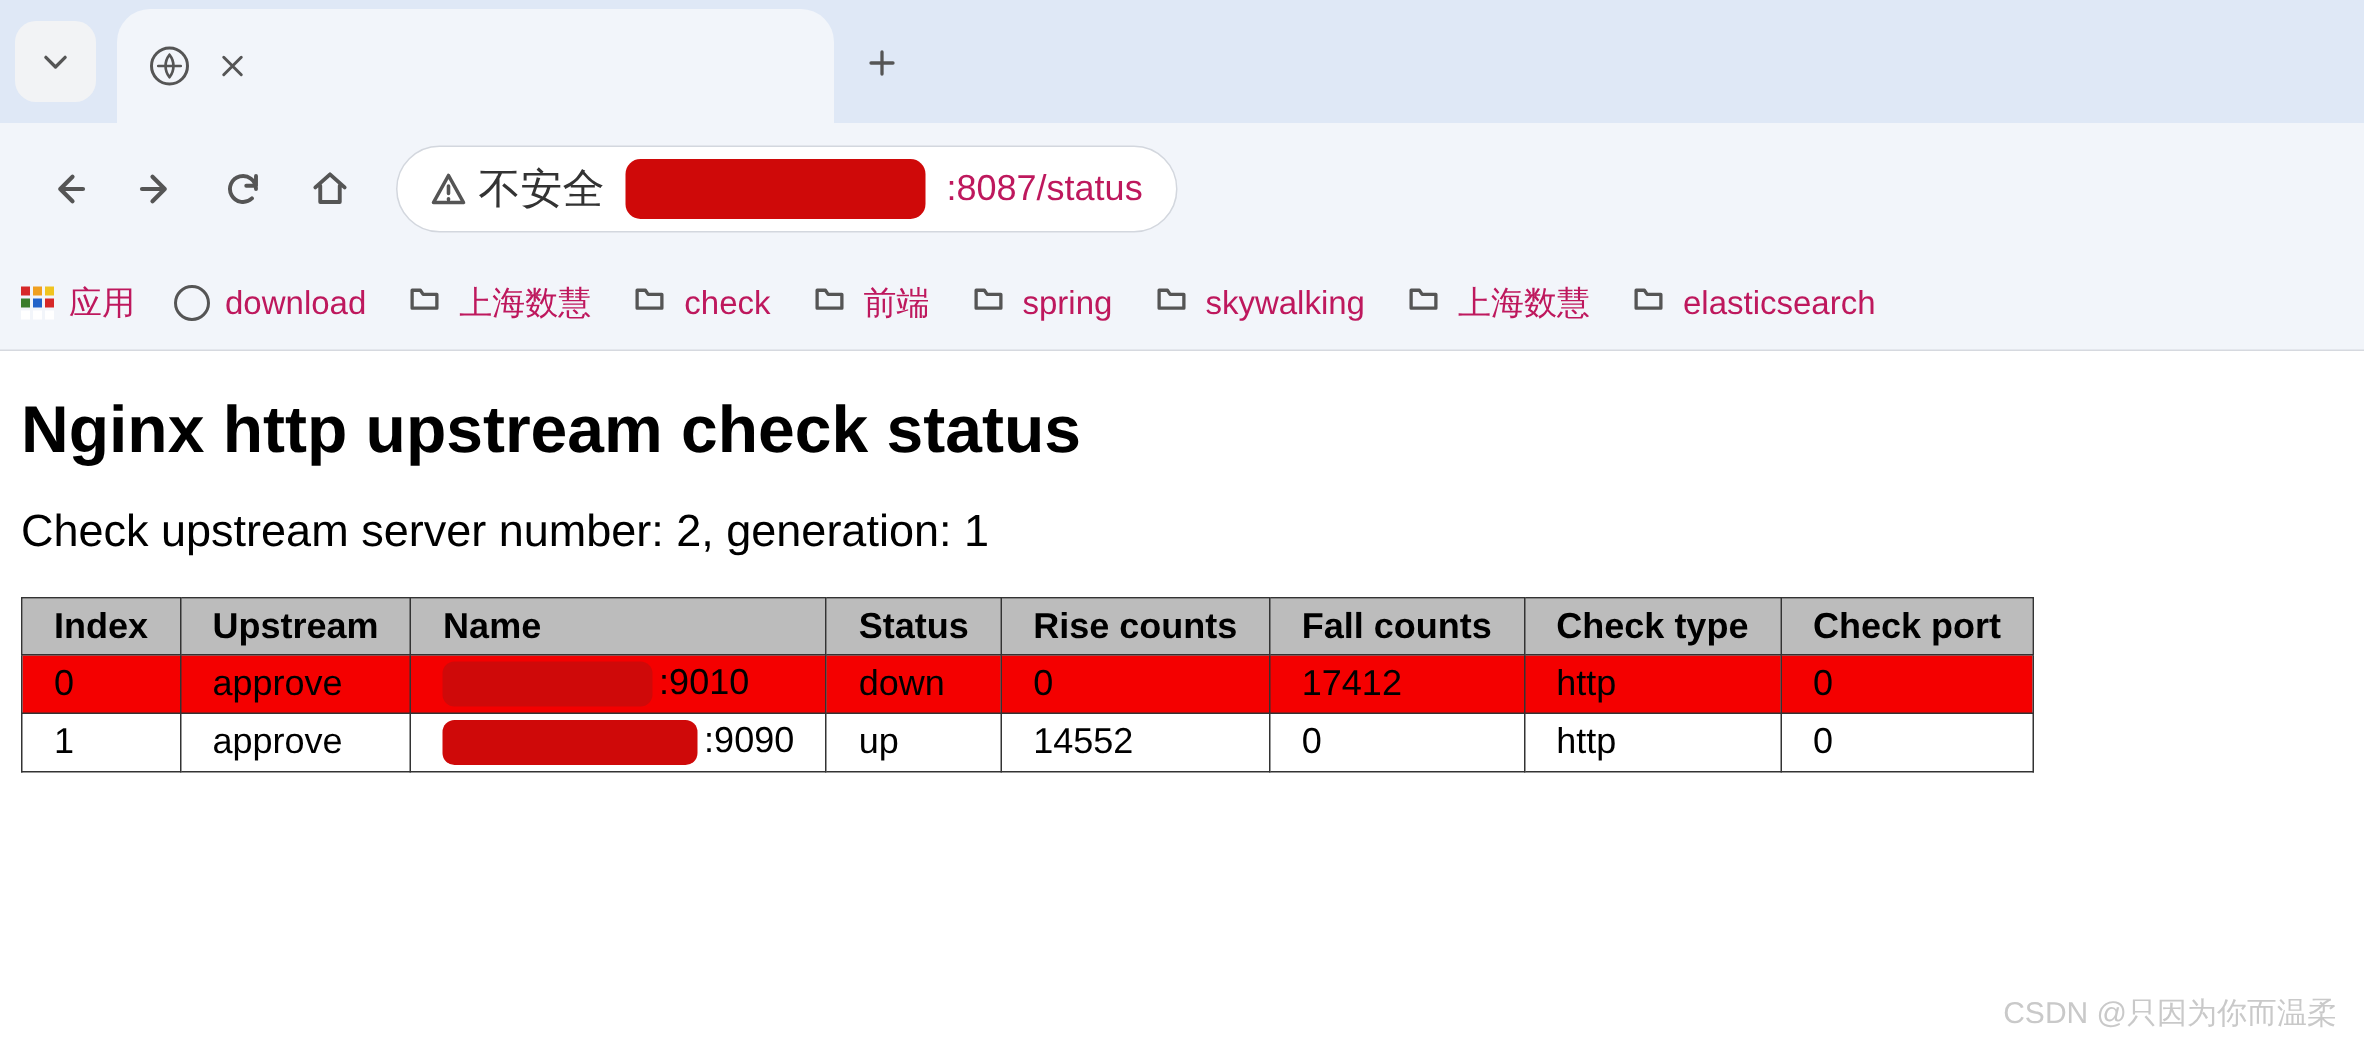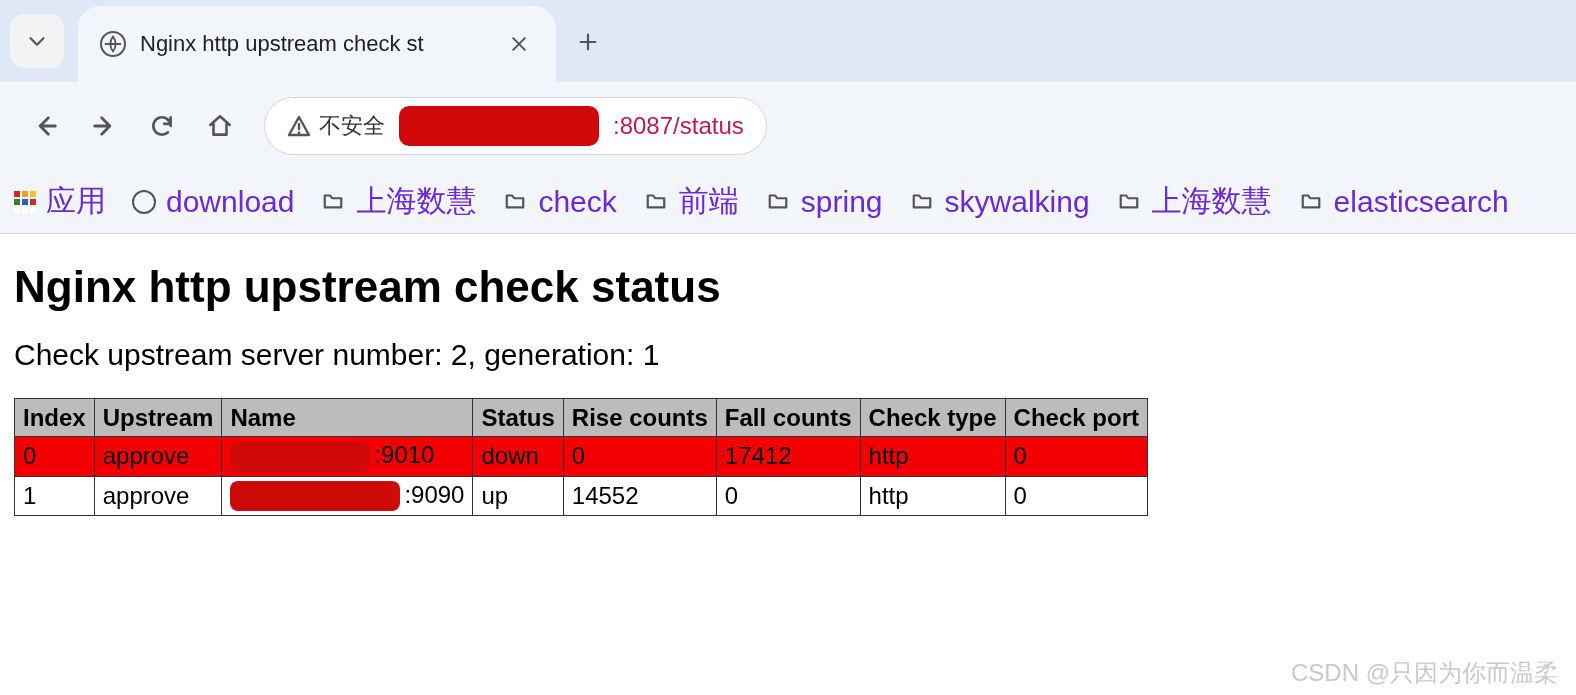--- a/index.html
+++ b/index.html
@@ -26,74 +26,73 @@
   .toolbar-row {
     background: #f2f5fa; height: 88px; display:flex; align-items:center; padding: 0 22px; gap: 10px;
     border-bottom: 0 solid transparent;
   }
   .nav-btn { width: 48px; height: 48px; display:flex; align-items:center; justify-content:center; color:#5a5a5a; }
   .nav-btn.disabled { color:#b6b6b6; }
   .addr-bar {
     margin-left: 10px; flex: 0 0 auto; width: auto; height: 58px; background:#fff; border: 1px solid #d3d7de;
     border-radius: 30px; display:flex; align-items:center; padding: 0 22px; gap: 14px; position: relative;
   }
-  .addr-warning { display:flex; align-items:center; gap:8px; font-size:22px; color:#333; }
+  .addr-warning { display:flex; align-items:center; gap:8px; font-size:28px; color:#333; }
   .addr-redact {
     height: 40px; background: #cf0909; border-radius: 10px;
     position: relative;
   }
   .addr-url { font-size:24px; color:#be185d; display:flex; align-items:center; }
 
   
   .bookmarks {
     background: #f2f5fa; height: 64px; display:flex; align-items:center; padding: 0 14px; gap: 26px;
     border-bottom: 1px solid #d6d9df;
   }
-  .bm-item { display:flex; align-items:center; gap:10px; font-size:30px; color:#6d28d9; }
+  .bm-item { display:flex; align-items:center; gap:10px; font-size:22px; color:#be185d; }
   .apps-icon { width:22px; height:22px; display:grid; grid-template-columns:repeat(3,1fr); grid-template-rows:repeat(3,1fr); gap:2px; }
   .apps-icon span:nth-child(1){background:#d62828;} .apps-icon span:nth-child(2){background:#f0a020;}
   .apps-icon span:nth-child(3){background:#f0c420;} .apps-icon span:nth-child(4){background:#3a7d2c;}
   .apps-icon span:nth-child(5){background:#2263c9;} .apps-icon span:nth-child(6){background:#d62828;}
   .apps-icon span:nth-child(7){background:#fff;} .apps-icon span:nth-child(8){background:#fff;}
   .apps-icon span:nth-child(9){background:#fff;}
   .globe-icon { width:24px; height:24px; border:2.5px solid #555; border-radius:50%; position:relative; }
   .folder-icon svg { width:26px; height:22px; }
 
   
   .page { padding: 18px 14px; }
   h1 { font-size: 44px; margin: 10px 0 26px 0; font-weight: 800; }
   h2 { font-size: 30px; margin: 22px 0 26px 0; font-weight: 400; }
   table.status { border-collapse: collapse; font-size: 24px; }
-  table.status th, table.status td { border: 1px solid #333; padding: 4px 8px; text-align:left; vertical-align: middle; height: 38px; }
+  table.status th, table.status td { border: 1px solid #333; padding: 4px 21px; text-align:left; vertical-align: middle; height: 38px; }
   table.status th { background:#bcbcbc; font-weight:700; }
   tr.row-down td { background:#f40000; }
   .cell-redact { display:inline-block; height:30px; background:#cf0909; border-radius:8px; vertical-align:middle; margin-right:4px; }
 
   
-  .watermark { position: fixed; right: 18px; bottom: 6px; color:#c9c9c9; font-size:24px; }
+  .watermark { position: fixed; right: 18px; bottom: 6px; color:#c9c9c9; font-size:20px; }
 
   
   .stroke { stroke:#555; stroke-width:2.4; fill:none; stroke-linecap:round; stroke-linejoin:round; }
 </style>
 </head>
 <body>
 
 <div class="chrome-top">
   <div class="tab-menu-btn">
     <svg width="22" height="22" viewBox="0 0 24 24">
         <path class="stroke" d="M5 9l7 7 7-7"></path>
       </svg>
   </div>
   <div class="tab">
     <span class="tab-favicon">
       <svg width="18" height="18" viewBox="0 0 24 24">
           <path class="stroke" d="M2 12h20M12 2a16 16 0 010 20M12 2a16 16 0 000 20"></path>
         </svg>
     </span>
-    <span class="tab-title">Nginx http upstream check st</span>
     <span class="tab-close">
       <svg width="20" height="20" viewBox="0 0 24 24">
           <path class="stroke" d="M5 5l14 14M19 5L5 19"></path>
         </svg>
     </span>
   </div>
   <div class="new-tab">
     <svg width="22" height="22" viewBox="0 0 24 24">
         <path class="stroke" d="M12 4v16M4 12h16"></path>
       </svg>

